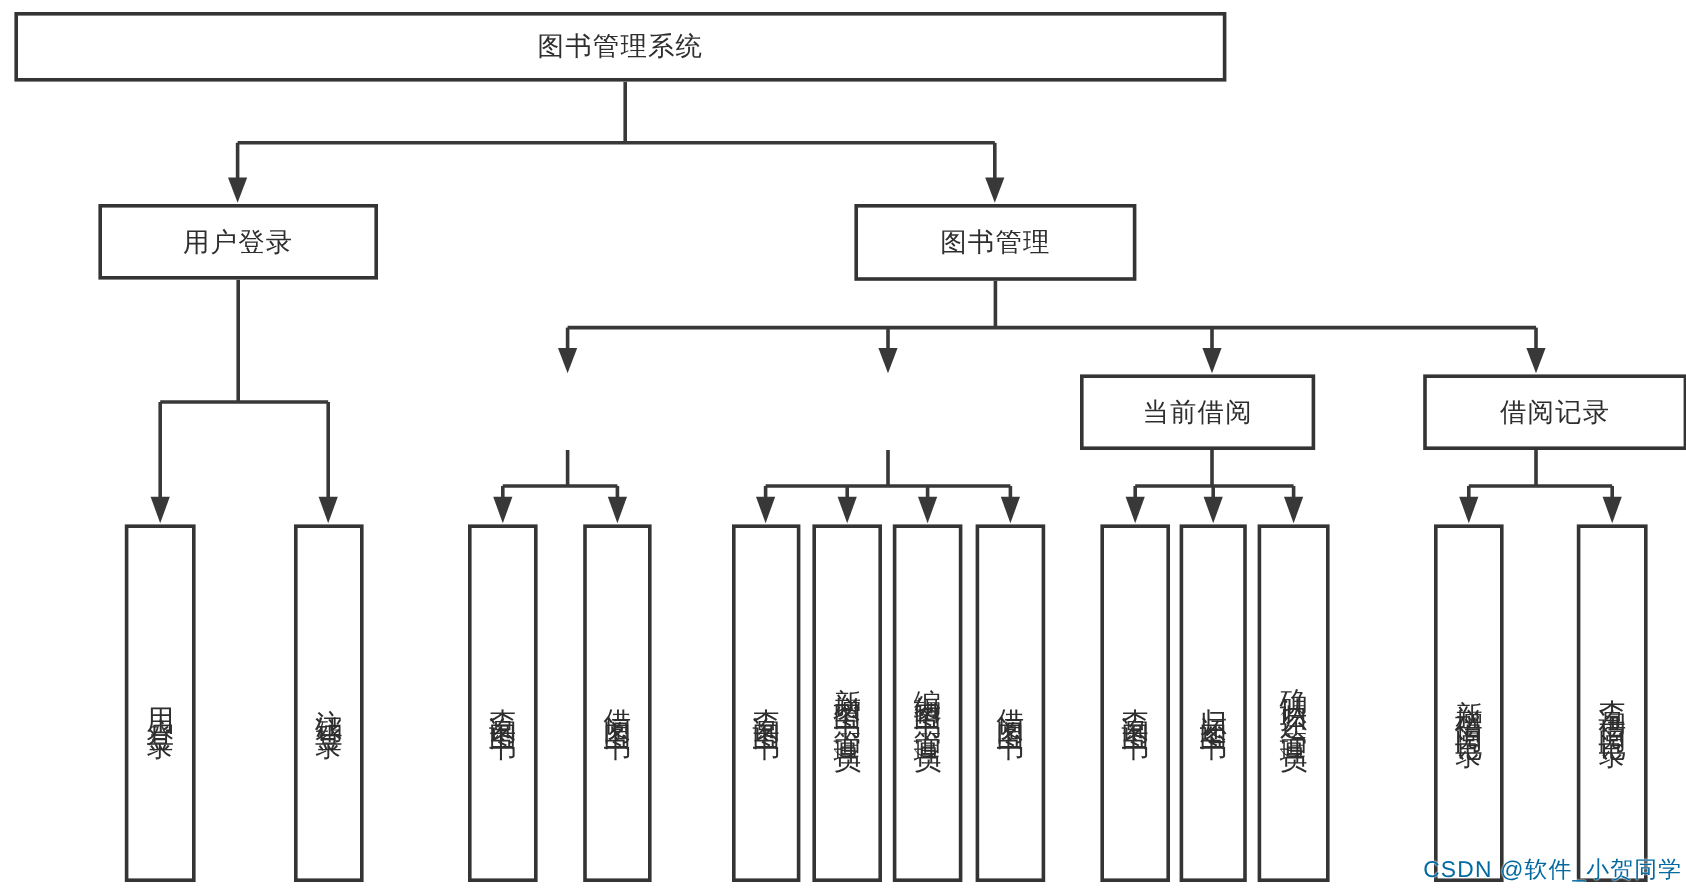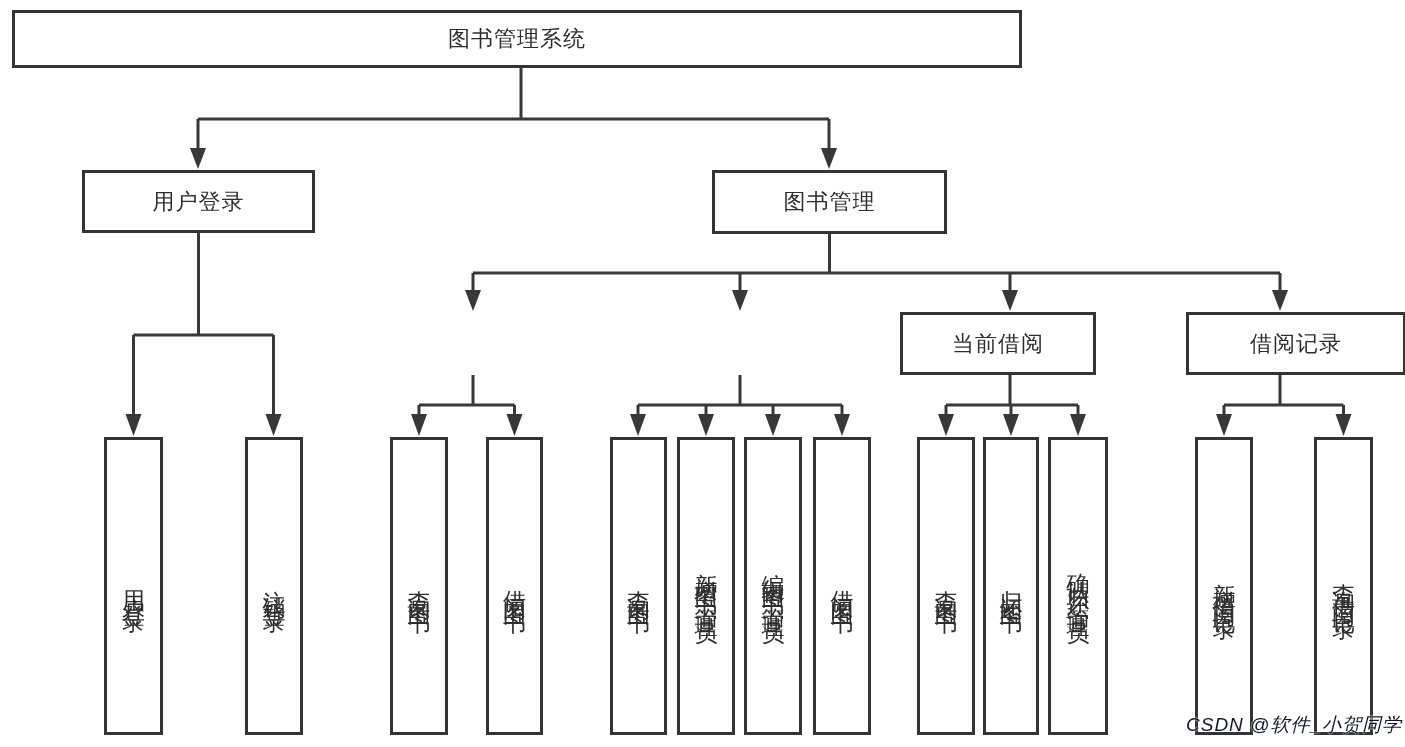--- a/index.html
+++ b/index.html
@@ -42,26 +42,25 @@
     font-size: 23px;
     line-height: 1;
     letter-spacing: 7px;
     white-space: nowrap;
   }
   .watermark {
     position: absolute;
     left: 1186px;
     top: 712px;
     font-size: 19px;
-    color: #0f172a;
+    color: #0369a1;
     letter-spacing: 1px;
     white-space: nowrap;
     z-index: 10;
     text-shadow: 0 0 2px #ffffff, 0 0 1px #ffffff;
-    font-style: italic;
   }
 </style>
 </head>
 <body>
 
 <div class="canvas">
 
   <svg class="connectors" width="1405" height="747" viewBox="0 0 1405 747" stroke="#383838" stroke-width="3" fill="none">
 
     <path d="M521 68 V119"></path>

